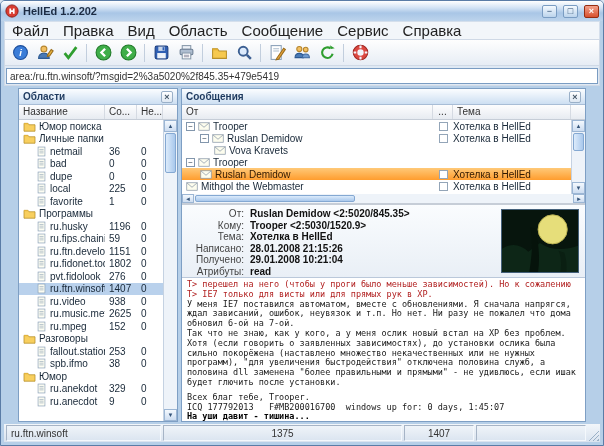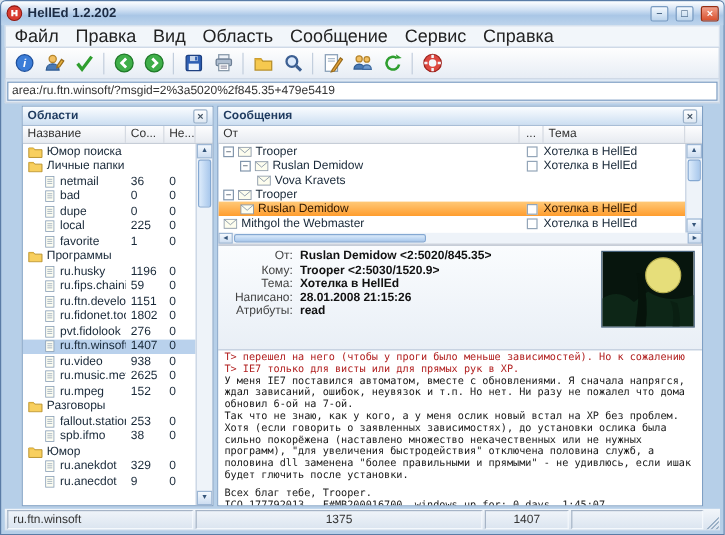--- a/index.html
+++ b/index.html
@@ -19,21 +19,21 @@
   .inner{flex:1;display:flex;flex-direction:column;padding:0 3px 3px;min-height:0}
   .menubar{height:18px;flex:none;background:#f2f6fa;border:1px solid #d4dfec;border-bottom:none;
     display:flex;align-items:center;font-size:15px;color:#222}
   .menu-item{padding:1px 7px;white-space:nowrap}
   .toolbar{height:27px;flex:none;background:linear-gradient(#fefefe,#e7edf5);border:1px solid #cfd9e6;
     display:flex;align-items:center;padding:0 3px;gap:1px}
   .tbtn{width:24px;height:23px;display:flex;align-items:center;justify-content:center;border-radius:2px}
   .ticon svg{width:17px;height:17px;display:block}
   .tsep{width:1px;height:18px;background:#c2cedd;margin:0 3px;flex:none}
   .addressbar{height:20px;flex:none;padding:1px;background:#dfe9f4;border:1px solid #cfd9e6;border-top:none;
-    display:flex;align-items:center}
+    display:flex;align-items:flex-end}
   .addressbar input{flex:1;height:16px;border:1px solid #7a9cc2;font-size:10px;padding:0 3px;color:#333;
     background:#fff;font-family:inherit}
   
   .main{flex:1;display:flex;margin:2px 14px;min-height:0}
   .splitter{width:3px;flex:none}
   .panel{background:#fff;border:1px solid #7e9fc4;display:flex;flex-direction:column;min-height:0;min-width:0}
   .panel.areas{width:160px;flex:none}
   .panel.msgs{flex:1}
   .panel-header{height:16px;flex:none;background:linear-gradient(#fbfdff,#cddff2);border-bottom:1px solid #a8bdd6;
     display:flex;align-items:center;padding:0 4px;font-size:10px;font-weight:bold;color:#1e3a5f}
@@ -74,21 +74,21 @@
   .mrow{height:12px;display:flex;align-items:center;font-size:10px;color:#182838}
   .mrow .from{flex:1;display:flex;align-items:center;gap:3px;overflow:hidden;min-width:0;white-space:nowrap}
   .mrow .chk{width:20px;flex:none;display:flex;justify-content:center}
   .mrow .subj{width:118px;flex:none;overflow:hidden;white-space:nowrap}
   .mrow.sel{background:linear-gradient(#ffc978,#ff9d2e);color:#301800}
   .exp{width:9px;height:9px;border:1px solid #8296ac;background:#fff;font-size:8px;line-height:7px;
     text-align:center;color:#345;flex:none}
   .cbox{width:9px;height:9px;border:1px solid #93a5b8;background:#fff;flex:none}
   .mico svg{width:12px;height:9px;display:block;flex:none}
   
-  .msghead{height:88px;flex:none;position:relative;background:linear-gradient(#fafcfe,#e9eff6);
+  .msghead{height:74px;flex:none;position:relative;background:linear-gradient(#fafcfe,#e9eff6);
     border-top:1px solid #c6cdd7;border-bottom:1px solid #bac8da;padding:3px 6px}
   .hrow{display:flex;font-size:10px;line-height:11.5px}
   .hlabel{width:62px;flex:none;text-align:right;color:#444;padding-right:6px}
   .hval{font-weight:bold;color:#111;white-space:nowrap;overflow:hidden}
   .msgpic{position:absolute;right:6px;top:4px;width:78px;height:64px;border:1px solid #44607a}
   .msgpic svg{width:100%;height:100%;display:block}
   
   .msgbody{flex:1;min-height:0;overflow:hidden;background:#fff;padding:2px 5px;
     font-family:"DejaVu Sans Mono",monospace;font-size:8.5px;line-height:9.8px;
     white-space:pre-wrap;word-wrap:break-word}
@@ -743,20 +743,24 @@
               </div>
               <div class="hrow">
                 <span class="hlabel">Тема:</span>
                 <span class="hval">Хотелка в HellEd</span>
               </div>
               <div class="hrow">
                 <span class="hlabel">Написано:</span>
                 <span class="hval">28.01.2008 21:15:26</span>
               </div>
               <div class="hrow">
+                <span class="hlabel">Получено:</span>
+                <span class="hval">29.01.2008 10:21:04</span>
+              </div>
+              <div class="hrow">
                 <span class="hlabel">Атрибуты:</span>
                 <span class="hval">read</span>
               </div>
             </div>
           <div class="msgpic">
             <svg viewBox="0 0 78 64" preserveAspectRatio="none">
               <rect width="78" height="64" fill="#07150d"></rect>
               <circle cx="52" cy="20" r="15" fill="#e6de7a"></circle>
               <circle cx="52" cy="20" r="15" fill="none" stroke="#b8b052" stroke-width="1"></circle>
               <path d="M0 64V40q14-9 27 3l12-9q16 11 39 3v27z" fill="#0d2617"></path>

